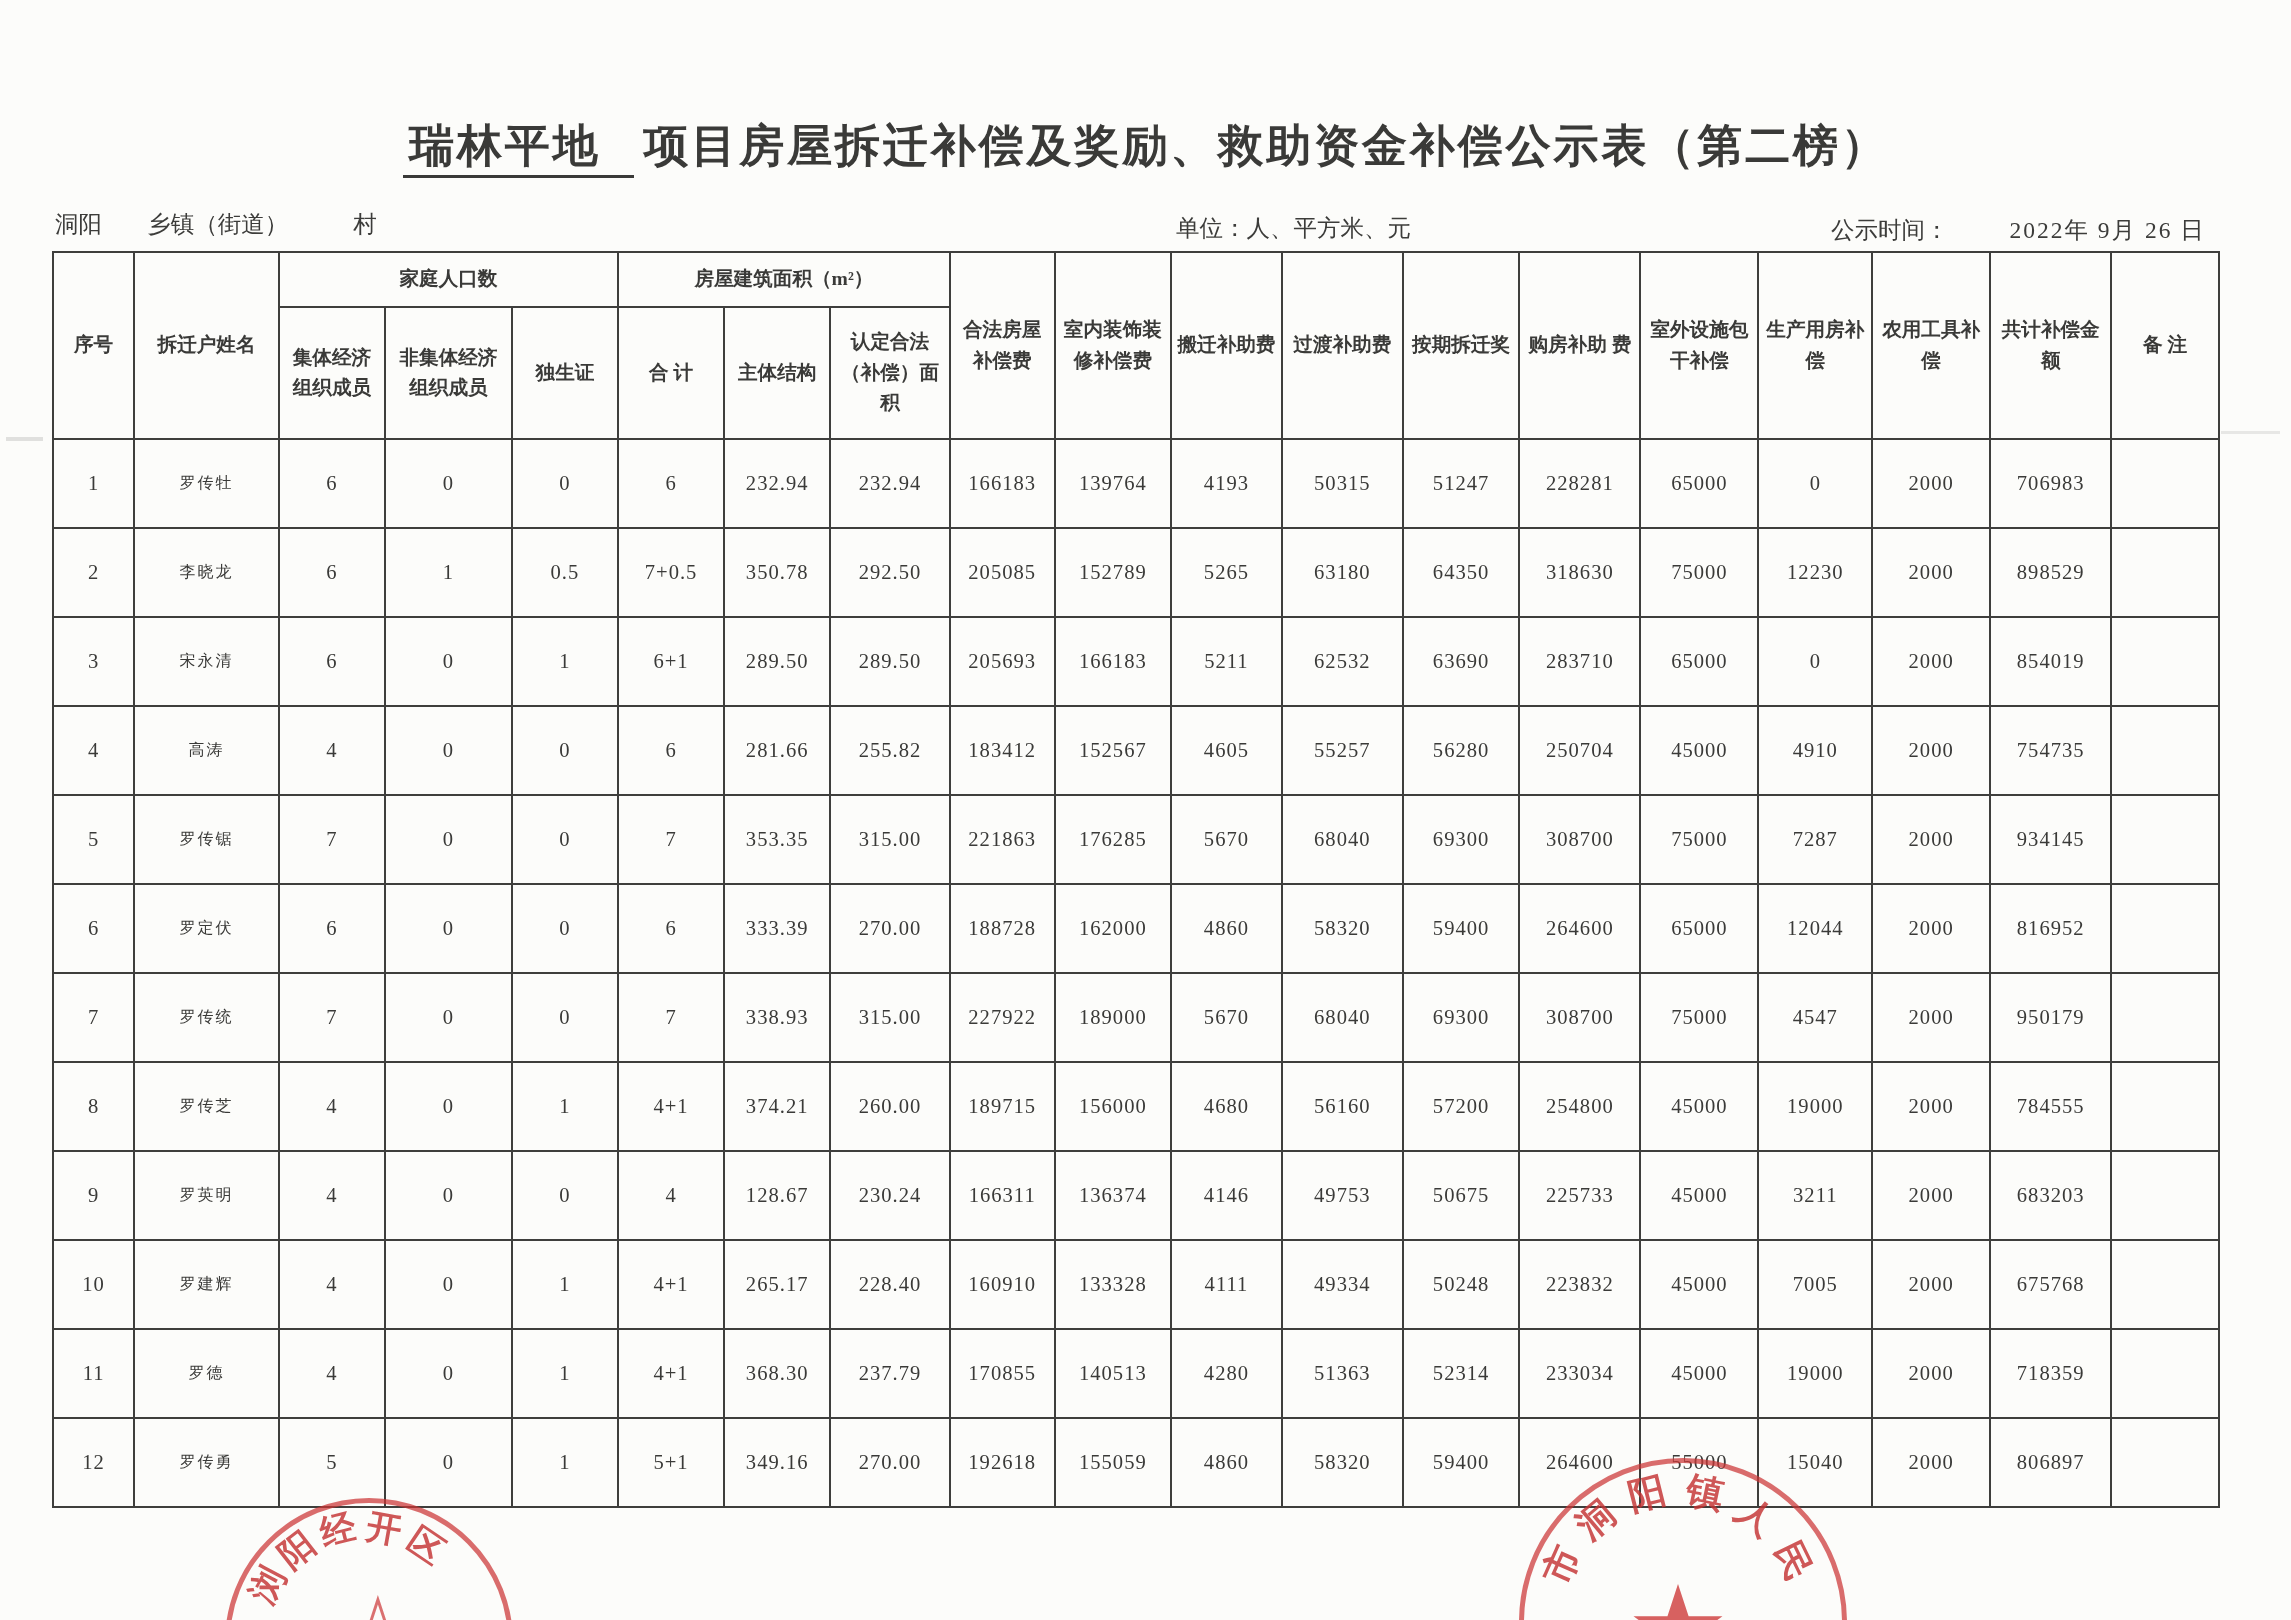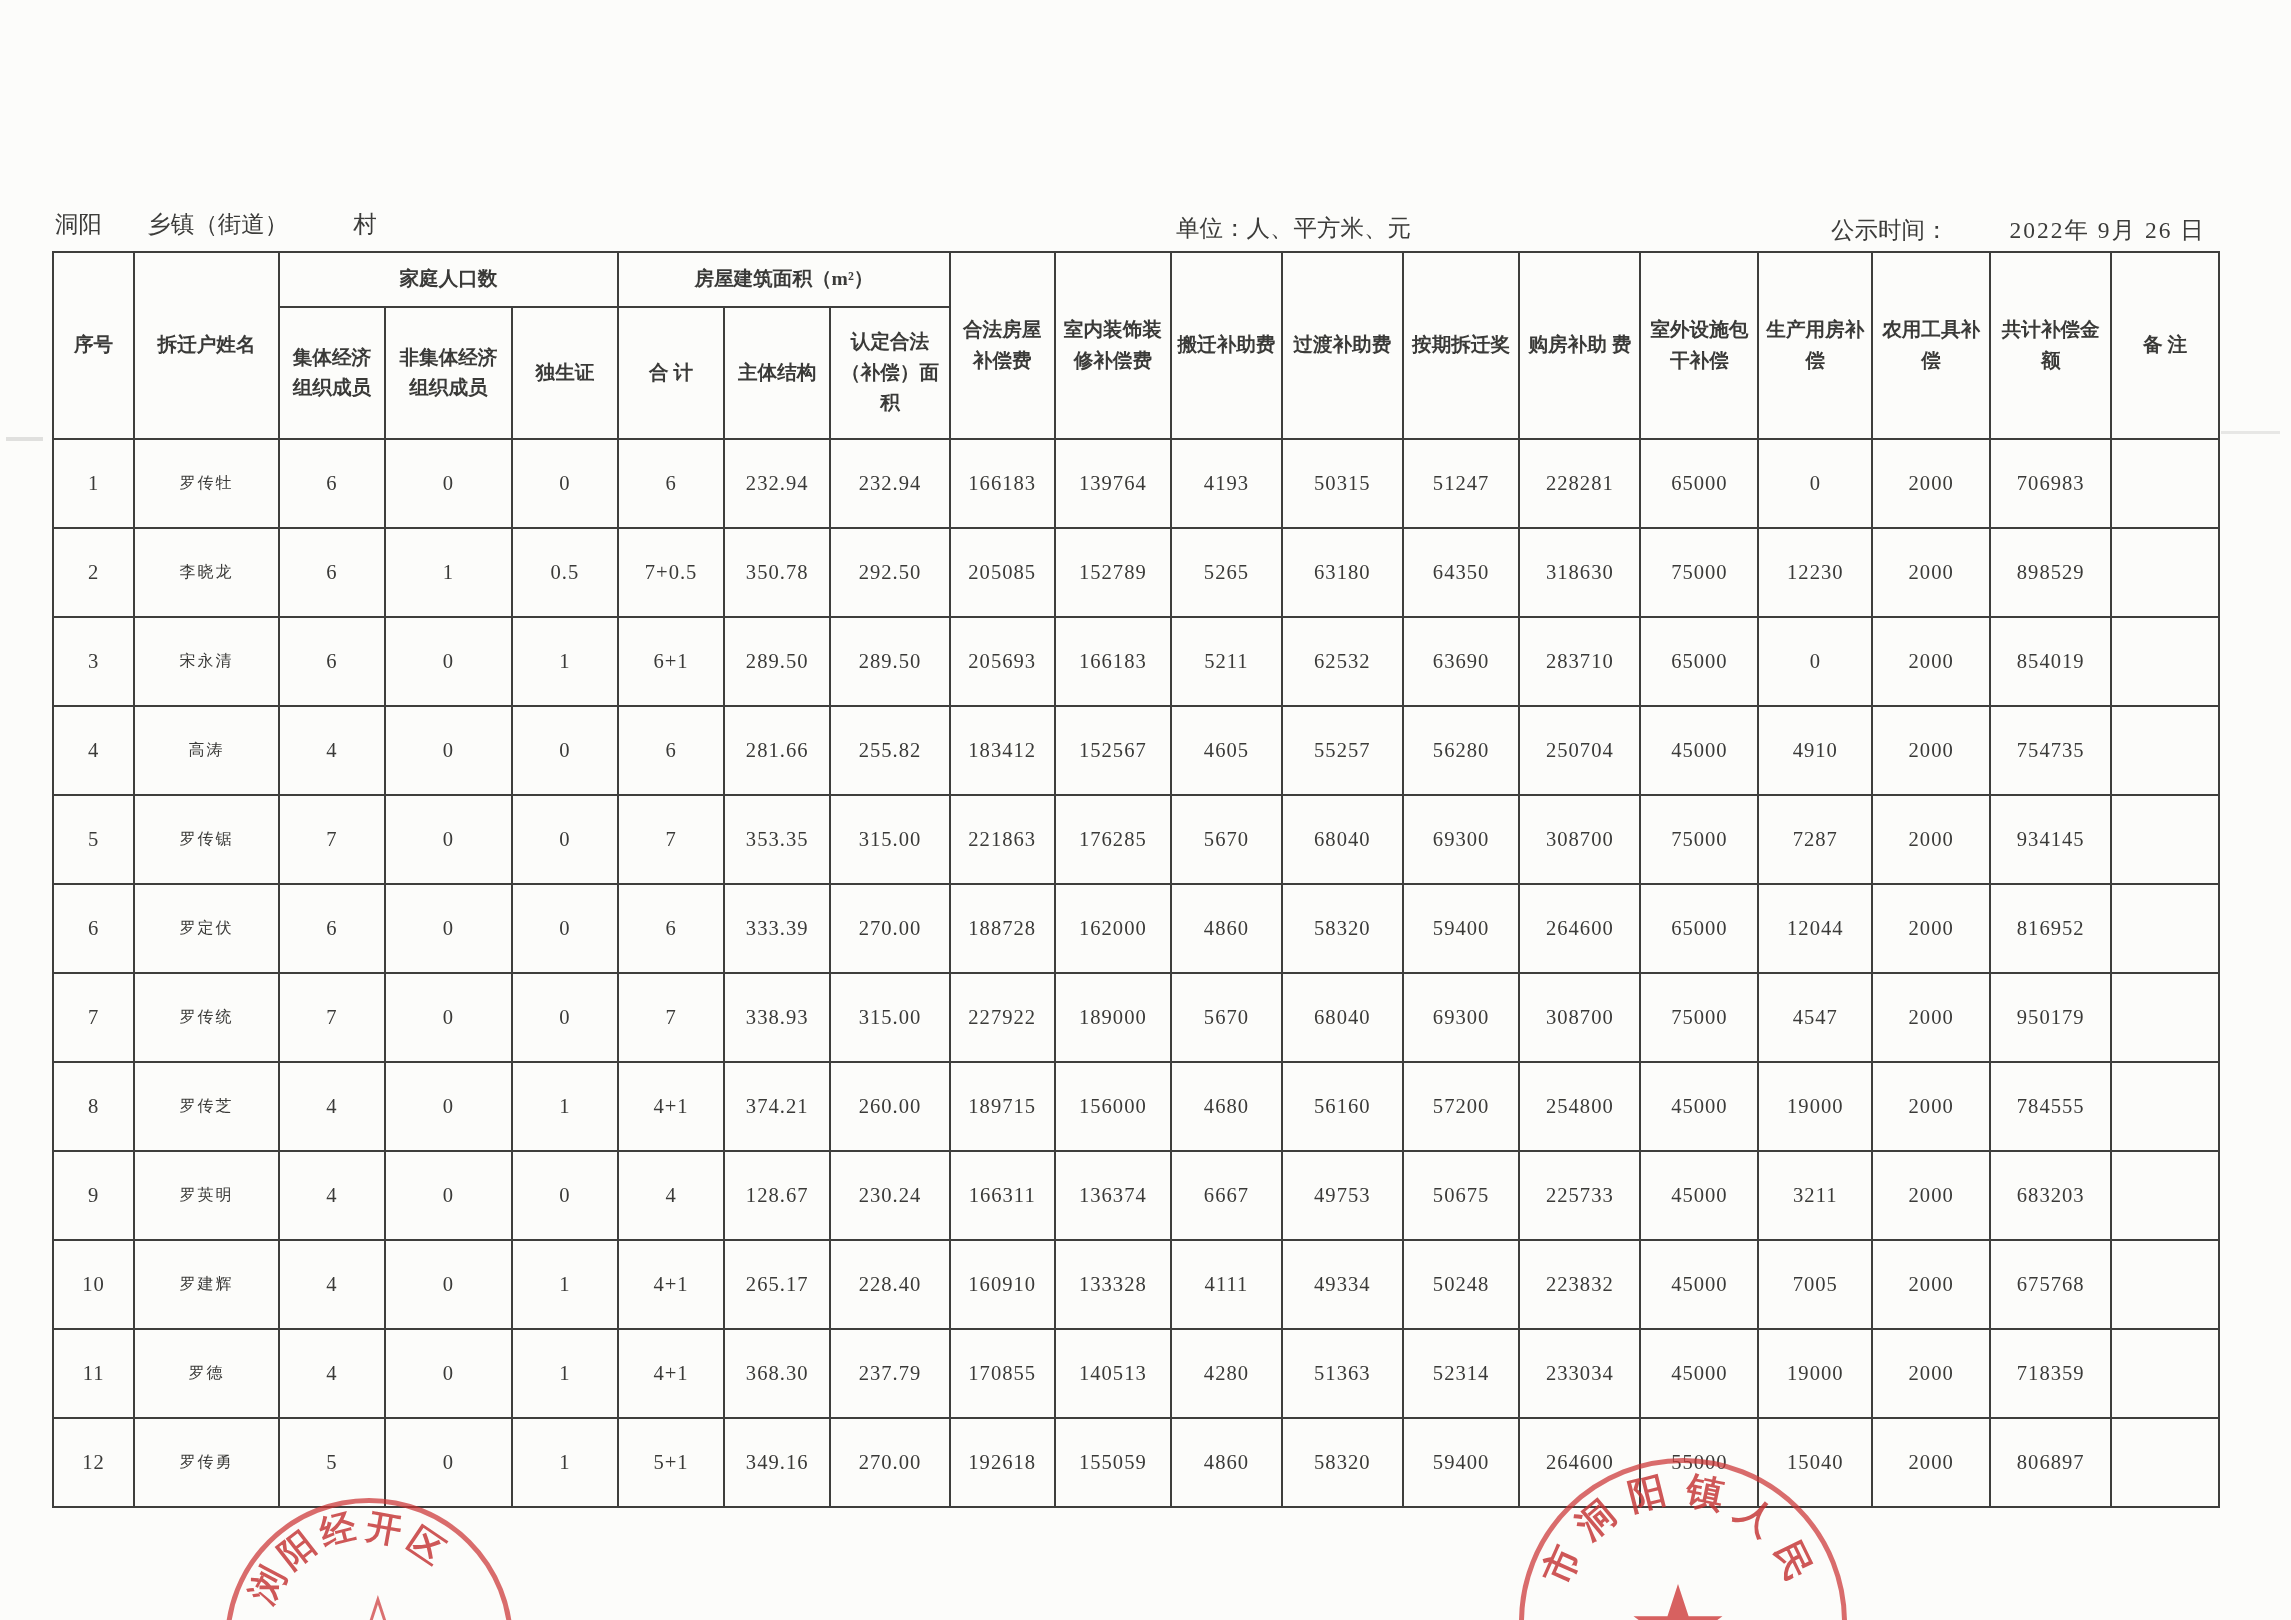--- a/index.html
+++ b/index.html
@@ -61,20 +61,23 @@
     position:absolute;color:rgba(204,52,52,.78);
     transform:translate(-50%,-50%);line-height:1;
   }
   .stamp-star.hollow{color:transparent;-webkit-text-stroke:2.9px rgba(204,52,52,.7);}
 </style>
 </head>
 <body>
 
 <div class="page">
 
+  <div class="doc-title">
+    <span class="uline">瑞林平地</span><span>项目房屋拆迁补偿及奖励、救助资金补偿公示表（第二榜）</span>
+  </div>
 
   <div class="meta">
     <div class="meta-left">
       <span class="v">洞阳</span>
       <span class="lab">乡镇（街道）</span>
       <span>村</span>
     </div>
     <div class="meta-unit">单位：人、平方米、元</div>
     <div class="meta-pub">
       <span>公示时间：</span>
@@ -304,21 +307,21 @@
           <td>9</td>
           <td class="name-cell">罗英明</td>
           <td>4</td>
           <td>0</td>
           <td>0</td>
           <td>4</td>
           <td>128.67</td>
           <td>230.24</td>
           <td>166311</td>
           <td>136374</td>
-          <td>6667</td>
+          <td>4146</td>
           <td>49753</td>
           <td>50675</td>
           <td>225733</td>
           <td>45000</td>
           <td>3211</td>
           <td>2000</td>
           <td>683203</td>
           <td></td>
         </tr>
         <tr>

